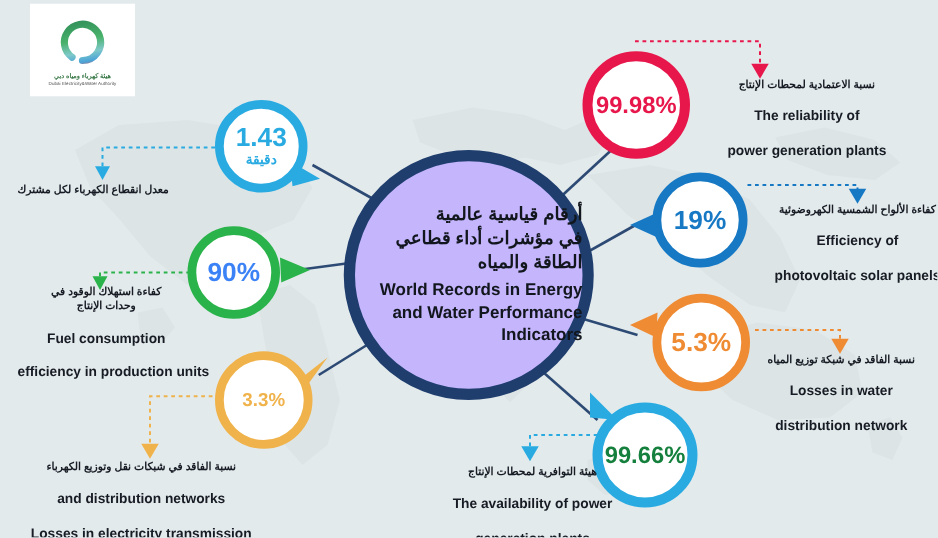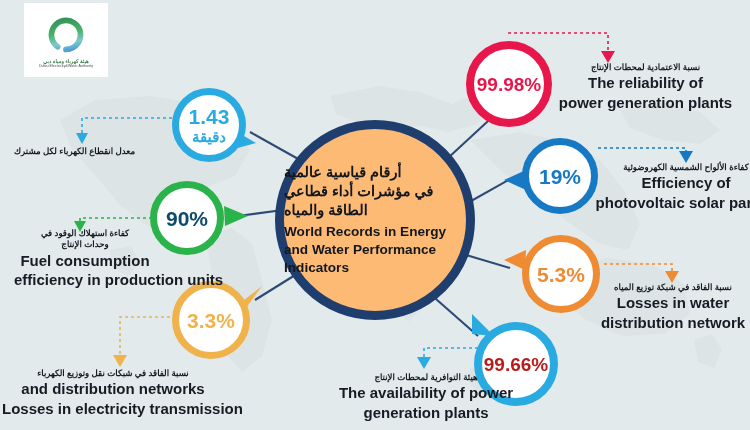--- a/index.html
+++ b/index.html
@@ -34,24 +34,24 @@
   }
   #logo-card .lg-en {
     font-size:3.6px; color:#4a4a4a; letter-spacing:.05px; margin-top:.5px;
     white-space:nowrap;
   }
 
   
   #hub {
     position:absolute; left:275px; top:120px; width:200px; height:200px;
     border-radius:50%;
-    background:#fdba74;
+    background:#c4b5fd;
     border:9px solid #1f3e6e;
     z-index:5;
-    display:flex; flex-direction:column; align-items:flex-start; justify-content:center;
+    display:flex; flex-direction:column; align-items:flex-end; justify-content:center;
     text-align:center;
   }
   #hub .ar-line {
     font-size:14.5px; font-weight:700; color:#12161d; line-height:1.30;
     direction:rtl; white-space:nowrap;
   }
   #hub .en-line {
     font-size:13.6px; font-weight:700; color:#12161d; line-height:1.32;
     white-space:nowrap;
   }
@@ -74,21 +74,21 @@
   
   .nub { position:absolute; z-index:6; }
 
   
   .caption { position:absolute; z-index:8; color:#161b24; }
   .caption .ar {
     direction:rtl; font-weight:700; font-size:8.6px; line-height:1.32;
     color:#161b24; white-space:nowrap;
   }
   .caption .en {
-    font-weight:700; font-size:15px; line-height:1.30; color:#161b24; white-space:nowrap;
+    font-weight:700; font-size:11px; line-height:1.30; color:#161b24; white-space:nowrap;margin-top:13px;
   }
   .caption.center { text-align:center; }
   .caption.left   { text-align:left; }
 </style>
 </head>
 <body>
 
 <div id="stage">
 
   <svg id="worldmap" viewBox="0 0 750 430" preserveAspectRatio="none">
@@ -178,46 +178,46 @@
     <div class="ar-line">في مؤشرات أداء قطاعي</div>
     <div class="ar-line">الطاقة والمياه</div>
     <div class="en-line en-block">World Records in Energy</div>
     <div class="en-line">and Water Performance</div>
     <div class="en-line">Indicators</div>
   </div>
 
   <svg class="nub" style="left:230px;top:125px;width:30px;height:30px;" viewBox="0 0 30 30">
     <polygon points="2,4 26,18 4,24" fill="#29abe2"></polygon>
   </svg>
-  <div class="bubble" style="left:172px;top:88px;width:74px;height:74px;border:7px solid #29abe2;">
+  <div class="bubble" style="left:172px;top:80px;width:74px;height:74px;border:7px solid #29abe2;">
     <div class="val" style="font-size:21px;color:#29abe2;">1.43</div>
-    <div class="sub" style="font-size:15px;color:#29abe2;">دقيقة</div>
+    <div class="sub" style="font-size:11px;color:#29abe2;">دقيقة</div>
   </div>
   <div class="caption left" style="left:14px;top:146px;width:185px;">
     <div class="ar">معدل انقطاع الكهرباء لكل مشترك</div>
   </div>
 
   <svg class="nub" style="left:222px;top:202px;width:30px;height:30px;" viewBox="0 0 30 30">
     <polygon points="2,4 26,14 3,24" fill="#2bb34b"></polygon>
   </svg>
   <div class="bubble" style="left:150px;top:181px;width:74px;height:74px;border:7px solid #2bb34b;">
-    <div class="val" style="font-size:21px;color:#0c4a6e;">90%</div>
+    <div class="val" style="font-size:21px;color:#3b82f6;">90%</div>
   </div>
   <div class="caption center" style="left:14px;top:228px;width:142px;">
     <div class="ar">كفاءة استهلاك الوقود في</div>
     <div class="ar">وحدات الإنتاج</div>
     <div class="en">Fuel consumption</div>
     <div class="en">efficiency in production units</div>
   </div>
 
   <svg class="nub" style="left:236px;top:282px;width:30px;height:30px;" viewBox="0 0 30 30">
     <polygon points="3,22 26,4 10,26" fill="#f0b24a"></polygon>
   </svg>
   <div class="bubble" style="left:172px;top:281px;width:78px;height:78px;border:7px solid #f0b24a;">
-    <div class="val" style="font-size:21px;color:#f0b24a;">3.3%</div>
+    <div class="val" style="font-size:15px;color:#f0b24a;">3.3%</div>
   </div>
   <div class="caption center" style="left:2px;top:368px;width:222px;">
     <div class="ar">نسبة الفاقد في شبكات نقل وتوزيع الكهرباء</div>
     <div class="en">and distribution networks</div>
     <div class="en">Losses in electricity transmission</div>
   </div>
 
   <svg class="nub" style="left:482px;top:98px;width:30px;height:30px;" viewBox="0 0 30 30">
     <polygon points="4,2 24,22 2,20" fill="#e8174b"></polygon>
   </svg>
@@ -251,21 +251,21 @@
   <div class="caption center" style="left:578px;top:282px;width:190px;">
     <div class="ar">نسبة الفاقد في شبكة توزيع المياه</div>
     <div class="en">Losses in water</div>
     <div class="en">distribution network</div>
   </div>
 
   <svg class="nub" style="left:468px;top:312px;width:30px;height:30px;" viewBox="0 0 30 30">
     <polygon points="4,2 26,24 4,22" fill="#29abe2"></polygon>
   </svg>
   <div class="bubble" style="left:474px;top:322px;width:84px;height:84px;border:8px solid #29abe2;">
-    <div class="val" style="font-size:19px;color:#b91c1c;">99.66%</div>
+    <div class="val" style="font-size:19px;color:#15803d;">99.66%</div>
   </div>
   <div class="caption center" style="left:330px;top:372px;width:192px;">
     <div class="ar">هيئة التوافرية لمحطات الإنتاج</div>
     <div class="en">The availability of power</div>
     <div class="en">generation plants</div>
   </div>
 
 </div>
 
 </body></html>

